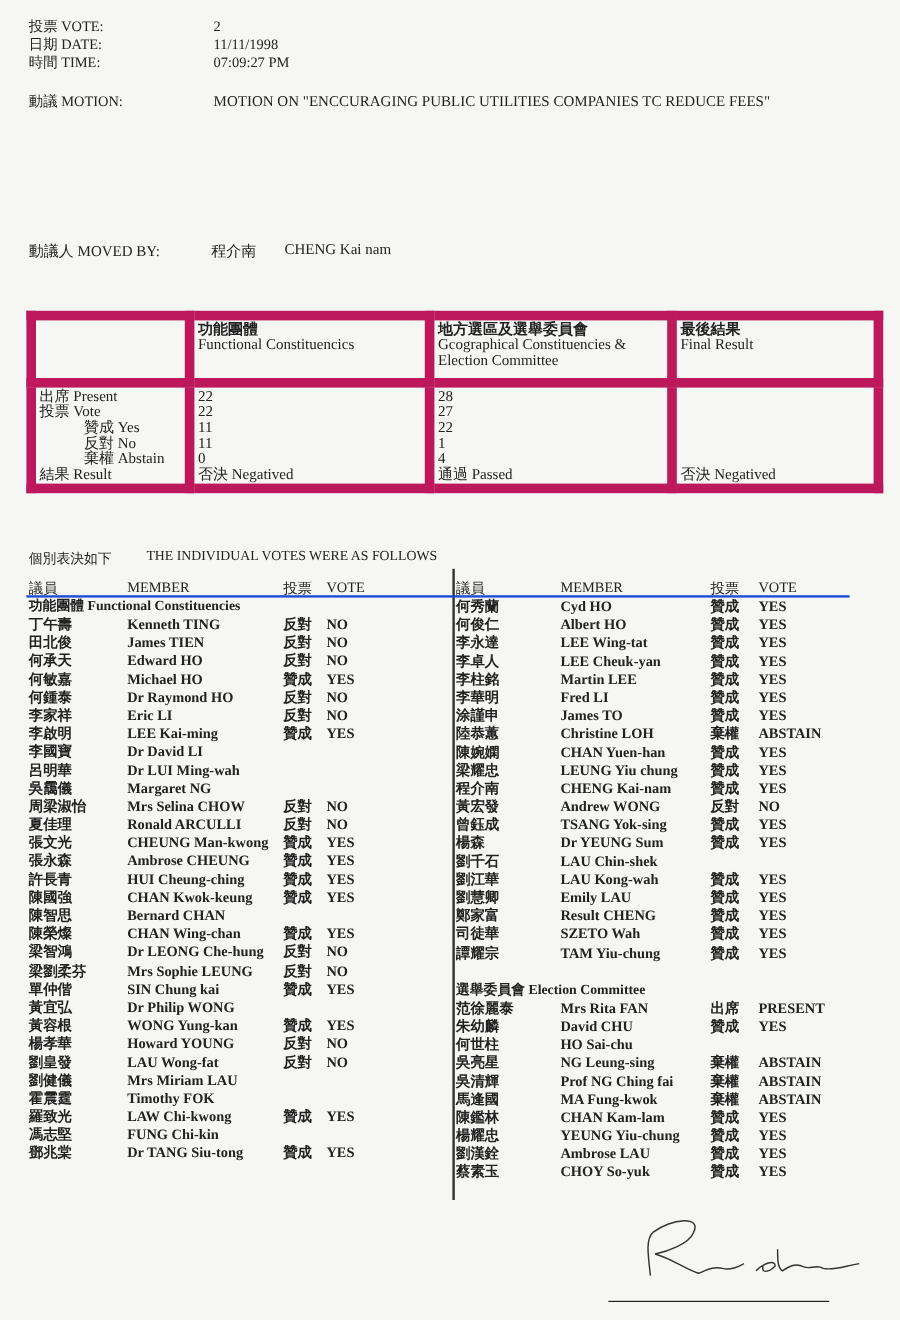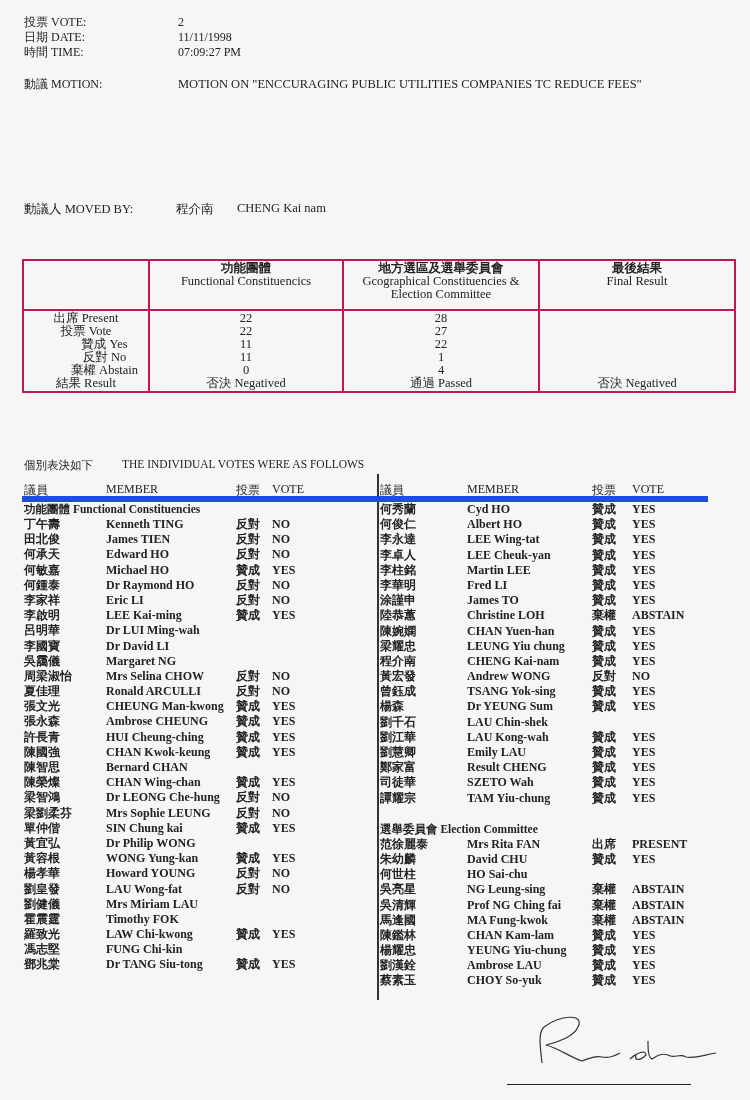--- a/index.html
+++ b/index.html
@@ -16,36 +16,36 @@
   .moved { position: absolute; left: 24px; top: 201px; font-size: 12.5px; white-space: nowrap; }
   .moved .zh { position: absolute; left: 152px; }
   .moved .en { position: absolute; left: 213px; }
 
   
   table.summary {
     position: absolute; left: 22px; top: 259px; width: 714px;
     border-collapse: collapse; font-size: 12.5px; line-height: 13px;
   }
   table.summary td {
-    border: 2px solid #be185d; vertical-align: top; padding: 1px 3px; text-align: center;
+    border: 8px solid #be185d; vertical-align: top; padding: 1px 3px;
   }
   table.summary td.c0 { width: 118px; }
   table.summary td.c1 { width: 186px; }
   table.summary td.c2 { width: 188px; }
   table.summary .hdr-zh { font-weight: bold; }
   table.summary .sub { padding-left: 37px; }
   .cell-lines div { white-space: nowrap; height: 13px; }
 
   
   .ind-title { position: absolute; left: 24px; top: 458px; font-size: 11.5px; white-space: nowrap; }
   .ind-title .en { position: absolute; left: 98px; }
   .vote-panel { position: absolute; top: 480px; font-size: 12px; }
   .vote-panel.left { left: 22px; width: 356px; }
   .vote-panel.right { left: 378px; width: 330px; }
-  .col-head { position: relative; height: 16px; border-bottom: 6px solid #1d4ed8; font-family: Liberation Serif, serif; }
+  .col-head { position: relative; height: 16px; border-bottom: 2px solid #1d4ed8; font-family: Liberation Serif, serif; }
   .col-head span { position: absolute; top: 2px; white-space: nowrap; }
   .grp-title { font-weight: bold; height: 15px; line-height: 15px; white-space: nowrap; padding-left: 2px; font-size: 11.5px; }
   .vrow { position: relative; height: 15.2px; line-height: 15px; white-space: nowrap; font-weight: bold; }
   .vrow span { position: absolute; }
   .c-zh { left: 2px; }
   .c-en { left: 84px; }
   .c-vzh { left: 214px; }
   .c-ven { left: 250px; }
   .right .c-en { left: 89px; }
   .right .c-vzh { left: 214px; }
@@ -191,28 +191,28 @@
         <span class="c-vzh">反對</span>
         <span class="c-ven">NO</span>
       </div>
       <div class="vrow">
         <span class="c-zh">李啟明</span>
         <span class="c-en">LEE Kai-ming</span>
         <span class="c-vzh">贊成</span>
         <span class="c-ven">YES</span>
       </div>
       <div class="vrow">
+        <span class="c-zh">李國寶</span>
+        <span class="c-en">Dr David LI</span>
+        <span class="c-vzh"></span>
+        <span class="c-ven"></span>
+      </div>
+      <div class="vrow">
         <span class="c-zh">呂明華</span>
         <span class="c-en">Dr LUI Ming-wah</span>
-        <span class="c-vzh"></span>
-        <span class="c-ven"></span>
-      </div>
-      <div class="vrow">
-        <span class="c-zh">李國寶</span>
-        <span class="c-en">Dr David LI</span>
         <span class="c-vzh"></span>
         <span class="c-ven"></span>
       </div>
       <div class="vrow">
         <span class="c-zh">吳靄儀</span>
         <span class="c-en">Margaret NG</span>
         <span class="c-vzh"></span>
         <span class="c-ven"></span>
       </div>
       <div class="vrow">

